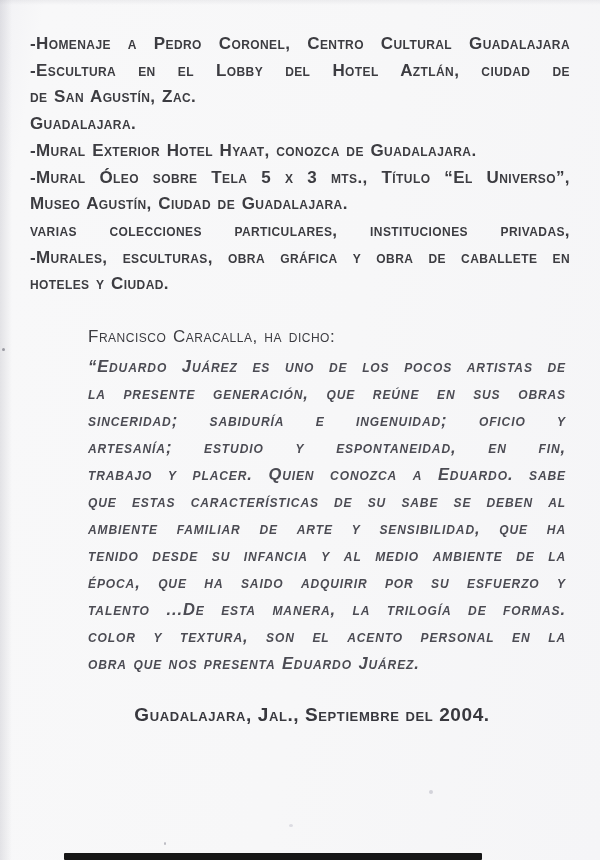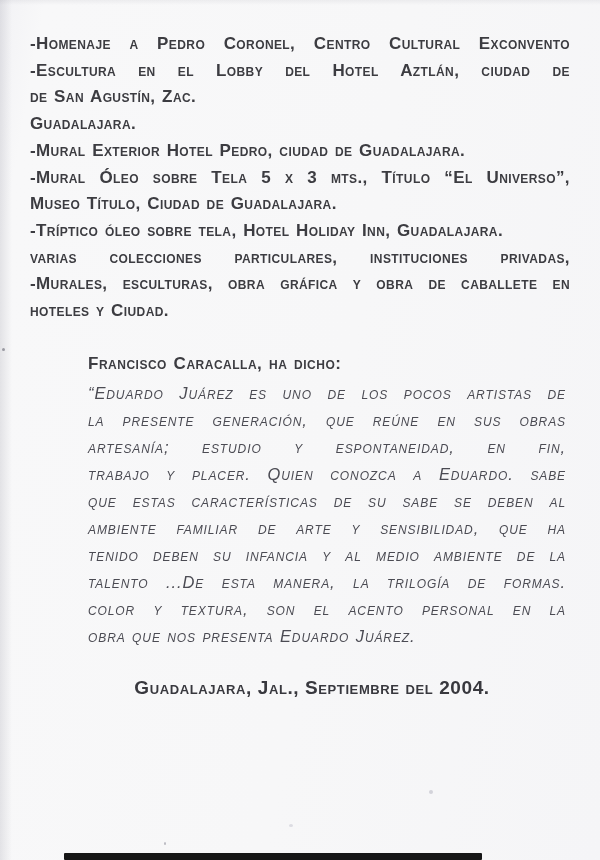--- a/index.html
+++ b/index.html
@@ -37,31 +37,31 @@
   .line { white-space: nowrap; }
   .line.fill {
     white-space: normal;
     text-align: justify;
     text-align-last: justify;
   }
   .attribution {
     margin: 25px 30px 0 88px;
     font-size: 17px;
     line-height: 27px;
-    font-weight: 700;
+    font-weight: 400;
     letter-spacing: .5px;
     word-spacing: 1.5px;
   }
   .quote-block {
     margin: 3px 0 0 88px;
     width: 478px;
     font-size: 16.5px;
     line-height: 27px;
     font-style: italic;
-    font-weight: 400;
+    font-weight: 700;
     letter-spacing: .9px;
     word-spacing: 1px;
     color: #4b4b53;
   }
   .dateline {
     margin-top: 24px;
     font-size: 19px;
     line-height: 28px;
     font-weight: 700;
     letter-spacing: .6px;
@@ -81,43 +81,44 @@
   .speck-2 { left: 429px; top: 790px; width: 4px; height: 4px; background: #d3d3da; }
   .speck-3 { left: 289px; top: 824px; width: 4px; height: 3px; background: #dcdce2; }
   .speck-4 { left: 164px; top: 842px; width: 2px; height: 3px; background: #b9b9c1; }
 </style>
 </head>
 <body>
 
 <div class="page">
 
   <div class="list-block">
-      <div class="line fill">-Homenaje a Pedro Coronel, Centro Cultural Exconvento</div>
+      <div class="line fill">-Homenaje a Pedro Coronel, Centro Cultural Guadalajara</div>
       <div class="line fill">-Escultura en el Lobby del Hotel Aztlán, ciudad de</div>
       <div class="line">de San Agustín, Zac.</div>
       <div class="line">Guadalajara.</div>
-      <div class="line">-Mural Exterior Hotel Pedro, ciudad de Guadalajara.</div>
+      <div class="line">-Mural Exterior Hotel Hyaat, conozca de Guadalajara.</div>
       <div class="line fill">-Mural Óleo sobre Tela 5 x 3 mts., Título “El Universo”,</div>
-      <div class="line">Museo Título, Ciudad de Guadalajara.</div>
-      <div class="line">-Tríptico óleo sobre tela, Hotel Holiday Inn, Guadalajara.</div>
+      <div class="line">Museo Agustín, Ciudad de Guadalajara.</div>
       <div class="line fill">varias colecciones particulares, instituciones privadas,</div>
       <div class="line fill">-Murales, esculturas, obra gráfica y obra de caballete en</div>
       <div class="line">hoteles y Ciudad.</div>
     </div>
 
   <div class="attribution">Francisco Caracalla, ha dicho:</div>
 
   <div class="quote-block">
       <div class="line fill">“Eduardo Juárez es uno de los pocos artistas de</div>
       <div class="line fill">la presente generación, que reúne en sus obras</div>
+      <div class="line fill">sinceridad; sabiduría e ingenuidad; oficio y</div>
       <div class="line fill">artesanía; estudio y espontaneidad, en fin,</div>
       <div class="line fill">trabajo y placer.  Quien conozca a Eduardo. sabe</div>
       <div class="line fill">que estas características de su sabe se deben al</div>
       <div class="line fill">ambiente familiar de arte y sensibilidad, que ha</div>
-      <div class="line fill">tenido deben su infancia y al medio ambiente de la</div>
+      <div class="line fill">tenido desde su infancia y al medio ambiente de la</div>
+      <div class="line fill">época, que ha saido adquirir por su esfuerzo y</div>
       <div class="line fill">talento  ...De esta manera, la trilogía de formas.</div>
       <div class="line fill">color y textura, son el acento personal en la</div>
       <div class="line">obra que nos presenta Eduardo Juárez.</div>
     </div>
 
   <div class="dateline">Guadalajara, Jal., Septiembre del 2004.</div>
 
   <div class="scan-bar"></div>
   <div class="speck speck-1"></div>
   <div class="speck speck-2"></div>

